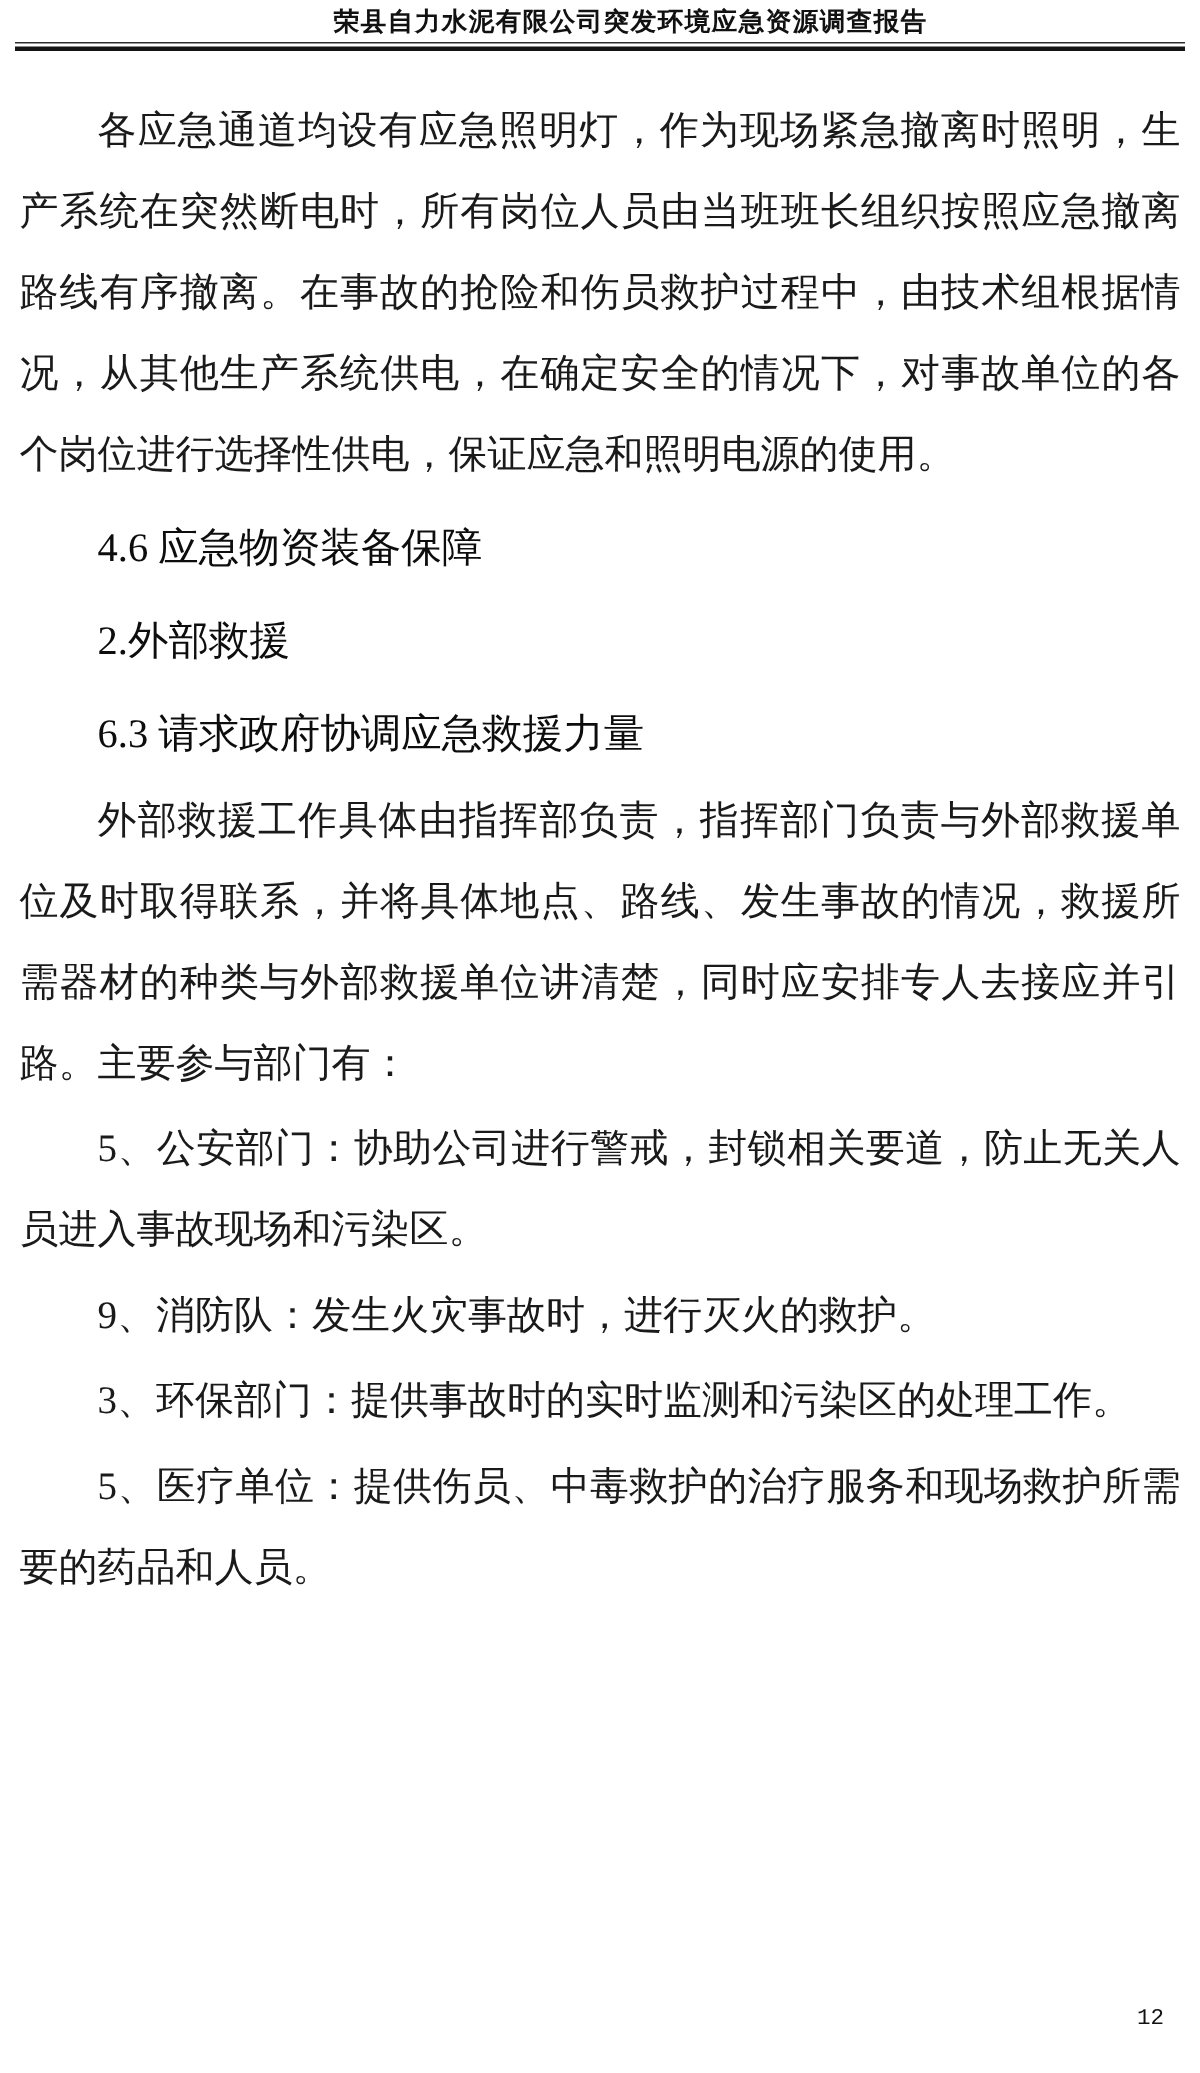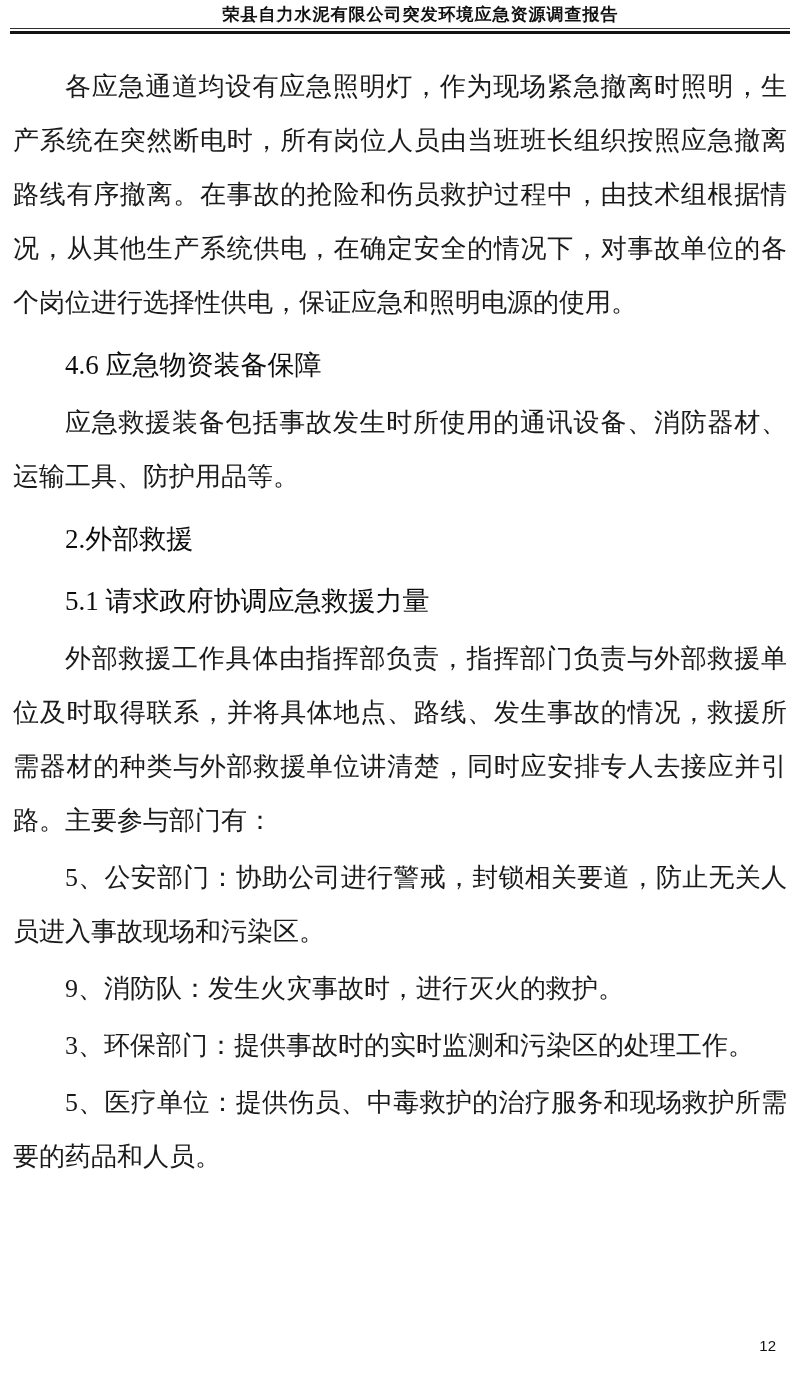--- a/index.html
+++ b/index.html
@@ -48,42 +48,41 @@
     text-indent: 52px;
     font-size: 27px;
     font-weight: normal;
     line-height: 54px;
     color: #0d0d0d;
   }
   .page-num {
     position: absolute;
     right: 24px;
     bottom: 28px;
-    font-family: Liberation Sans, sans-serif;
+    font-family: Liberation Mono, monospace;
     font-size: 15px;
     color: #111111;
   }
 </style>
 </head>
 <body>
 
 <div class="page">
 
   <div class="doc-header">
     <div class="title">荣县自力水泥有限公司突发环境应急资源调查报告</div>
   </div>
 
   <div class="header-rule"></div>
 
   <div class="doc-body">
     <p class="para">各应急通道均设有应急照明灯，作为现场紧急撤离时照明，生产系统在突然断电时，所有岗位人员由当班班长组织按照应急撤离路线有序撤离。在事故的抢险和伤员救护过程中，由技术组根据情况，从其他生产系统供电，在确定安全的情况下，对事故单位的各个岗位进行选择性供电，保证应急和照明电源的使用。</p>
     <p class="hd">4.6 应急物资装备保障</p>
-    <p class="para">应急救援装备包括事故发生时所使用的通讯设备、消防器材、运输工具、防护用品等。</p>
     <p class="hd">2.外部救援</p>
-    <p class="hd">5.1 请求政府协调应急救援力量</p>
+    <p class="hd">6.3 请求政府协调应急救援力量</p>
     <p class="para">外部救援工作具体由指挥部负责，指挥部门负责与外部救援单位及时取得联系，并将具体地点、路线、发生事故的情况，救援所需器材的种类与外部救援单位讲清楚，同时应安排专人去接应并引路。主要参与部门有：</p>
     <p class="para">5、公安部门：协助公司进行警戒，封锁相关要道，防止无关人员进入事故现场和污染区。</p>
     <p class="para">9、消防队：发生火灾事故时，进行灭火的救护。</p>
     <p class="para">3、环保部门：提供事故时的实时监测和污染区的处理工作。</p>
     <p class="para">5、医疗单位：提供伤员、中毒救护的治疗服务和现场救护所需要的药品和人员。</p>
   </div>
 
   <div class="page-num">12</div>
 
 </div>

